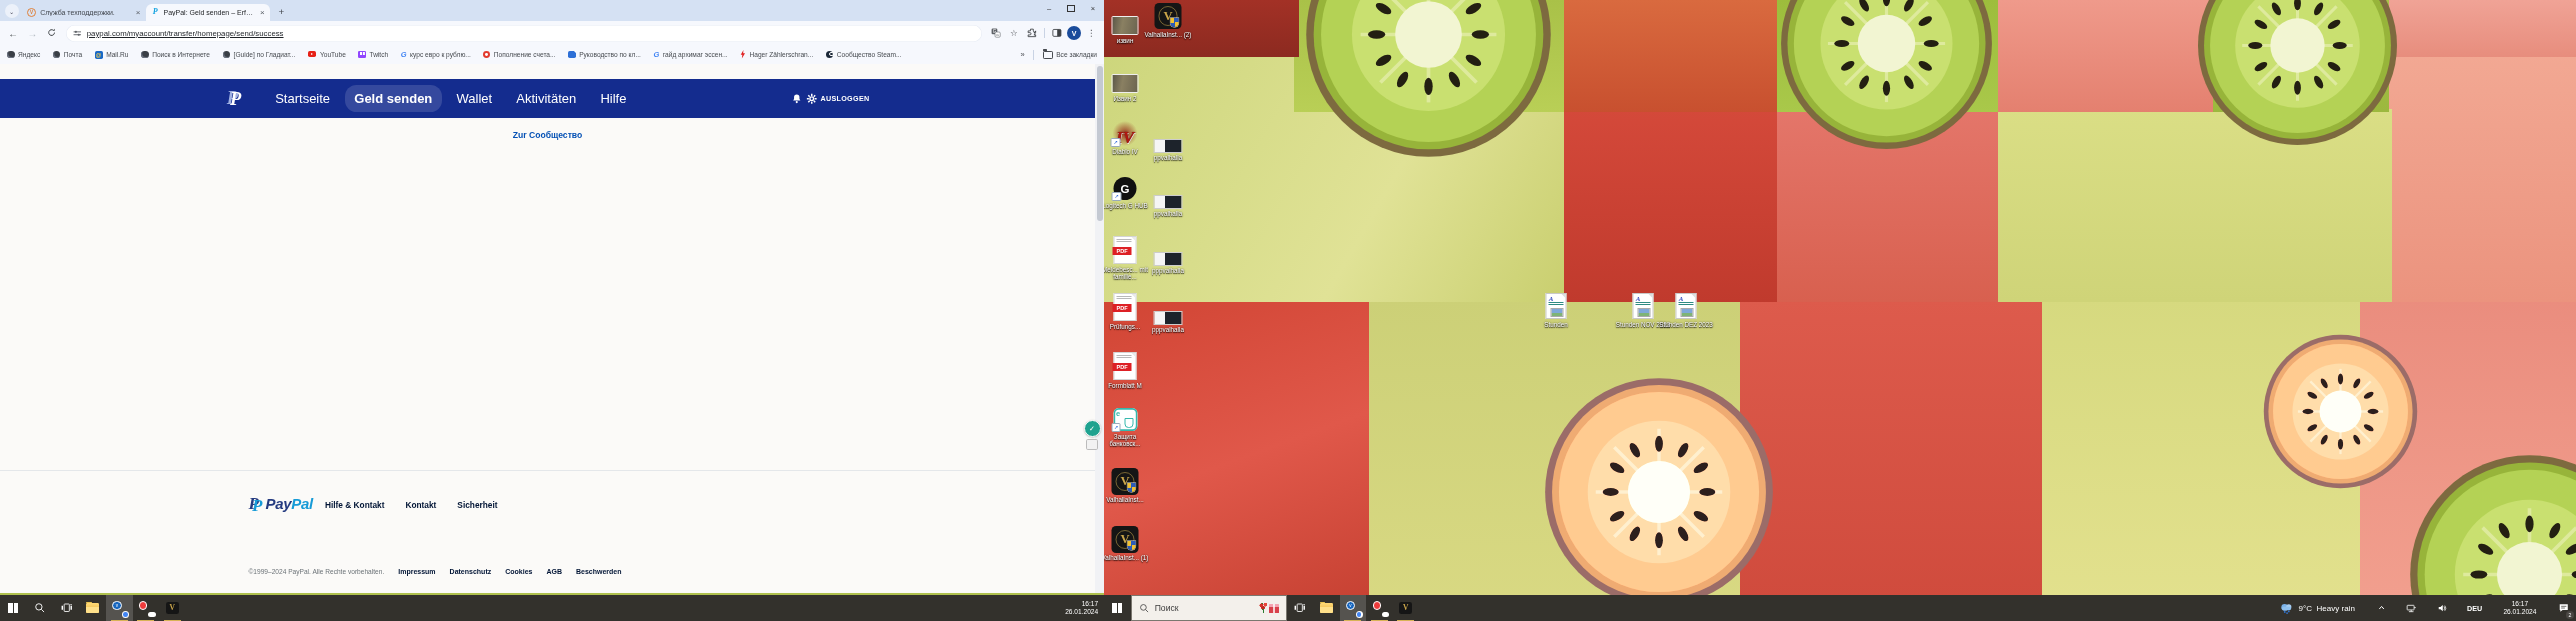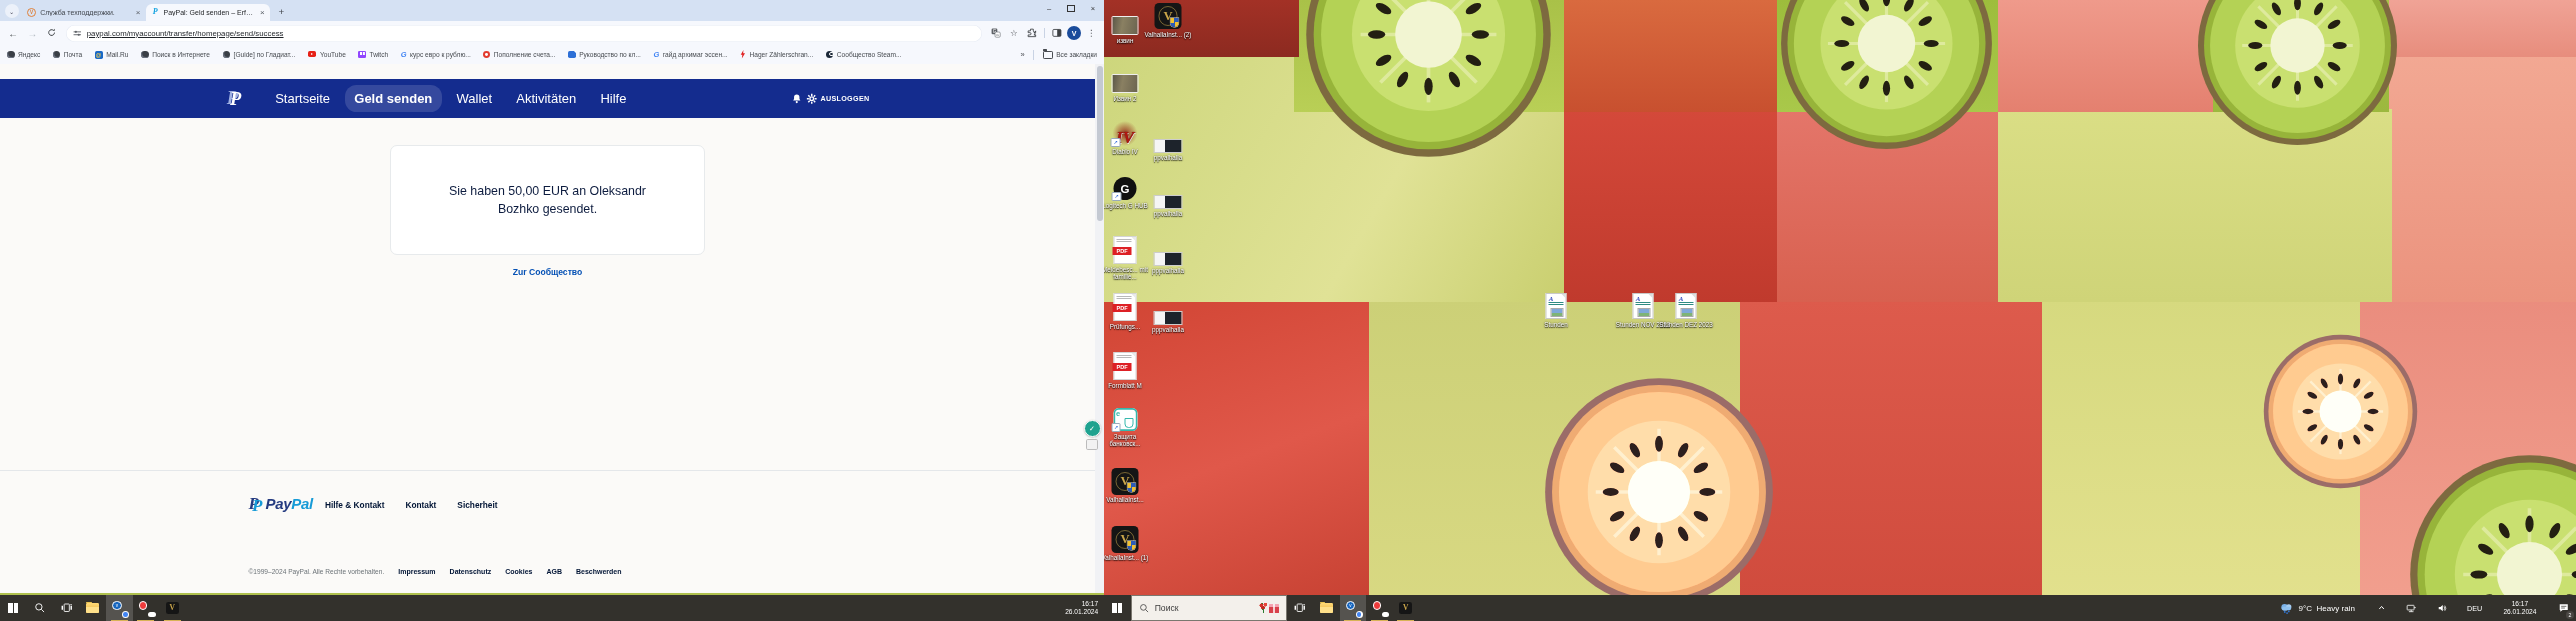--- a/index.html
+++ b/index.html
@@ -165,21 +165,21 @@
      radial-gradient(circle at 2.3px 2.3px,#d23329 1.7px,transparent 2px),
      radial-gradient(circle at 6.3px 1.7px,#e4473b 1.7px,transparent 2px),
      radial-gradient(circle at 4px 4.6px,#c02a20 1.7px,transparent 2px),
      linear-gradient(80deg,transparent 4px,#2e7d32 4px,#2e7d32 5.2px,transparent 5.2px);}
   .gift{width:9.2px;height:9.2px;background:linear-gradient(#f4a3b0 0 2.9px,#d8404a 2.9px);position:relative;border-radius:0.6px;}
   .gift::before{content:"";position:absolute;left:4px;top:0;width:1.2px;height:9.2px;background:rgba(255,255,255,.75);}
   .tb-clock{margin-left:auto;display:flex;flex-direction:column;justify-content:center;align-items:flex-end;padding:0 5.8px;font-size:6.6px;line-height:8px;}
   .tray{margin-left:auto;display:flex;align-items:center;gap:13px;padding-right:3.5px;}
   .trayitem{display:flex;align-items:center;justify-content:center;padding:0 3.5px;height:100%;}
   .weather{display:flex;align-items:center;gap:4.6px;font-size:8px;padding:0 5.8px;}
-  .lang{font-size:7.2px;}
+  .lang{font-size:7.2px;font-weight:bold;}
   .tray-clock{display:flex;flex-direction:column;align-items:center;justify-content:center;font-size:6.6px;line-height:8px;padding:0 4.6px;}
   .notif{position:relative;}
   .nbadge{position:absolute;right:-1.1px;bottom:2.3px;width:7.5px;height:7.5px;border-radius:50%;background:#4a4743;color:#fff;font-size:5.2px;display:flex;align-items:center;justify-content:center;}
   svg.glyph{display:block;}
 </style>
 </head>
 <body>
 
 <svg width="0" height="0" style="position:absolute">
   <defs>
@@ -570,23 +570,20 @@
                     <line x1="13.6" y1="13.6" x2="16" y2="16"></line>
                     <line x1="16" y1="4" x2="13.6" y2="6.4"></line>
                     <line x1="4" y1="16" x2="6.4" y2="13.6"></line>
                   </g>
                 </svg>
             </span>
             <span class="pp-logout">AUSLOGGEN</span>
           </div>
         </div>
       </div>
-      <div class="pp-card">
-        <div class="pp-message">Sie haben 50,00 EUR an Oleksandr Bozhko gesendet.</div>
-      </div>
       <div class="pp-linkrow"><span class="pp-seclink">Zur Сообщество</span></div>
       <div class="pp-footer">
         <div class="pp-footer-inner">
           <div class="pp-flogo">
             <span class="ppm2">
                 <span class="pb">P</span>
                 <span class="pf">P</span>
               </span>
             <span class="ppword"><span class="w1">Pay</span><span class="w2">Pal</span></span>
           </div>

